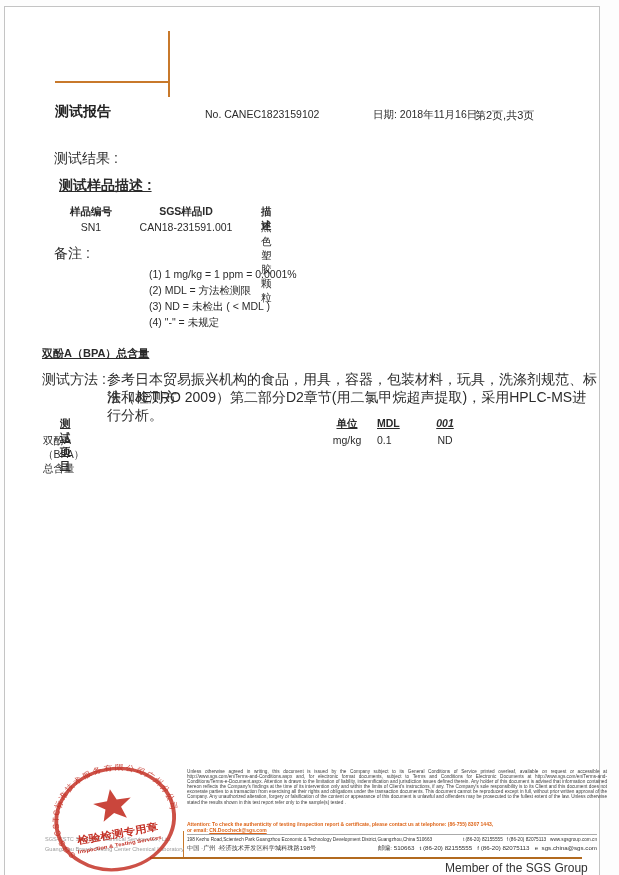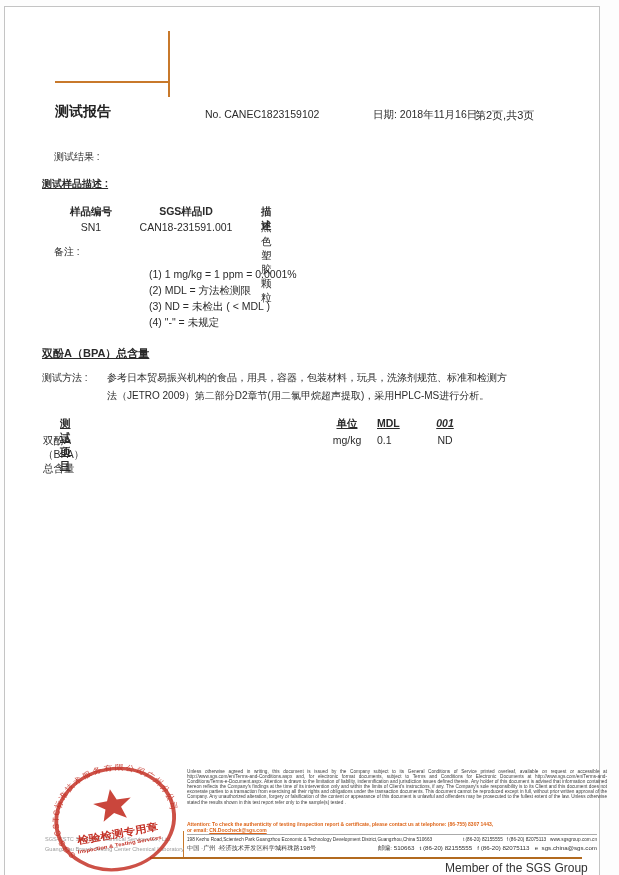--- a/index.html
+++ b/index.html
@@ -15,23 +15,23 @@
              color:#8d8d8d;letter-spacing:-3px;}
   #logo-underline{left:50px;top:74px;width:115px;height:2px;background:#c8792b;}
   #logo-vline{left:163px;top:24px;width:2px;height:66px;background:#c8792b;}
 
   #report-title{left:50px;top:96px;font-size:14px;font-weight:bold;color:#222;}
   #report-no{left:200px;top:101px;font-size:10.5px;}
   #report-date{left:368px;top:101px;font-size:10.5px;}
   #report-page{left:470px;top:101px;font-size:11px;}
 
   
-  .body-text{font-size:10px;color:#2b2b2b;}
+  .body-text{font-size:14px;color:#2b2b2b;}
   #results-label{left:49px;top:143px;}
-  #sample-desc-label{left:37px;top:170px;font-weight:bold;text-decoration:underline;}
+  #sample-desc-label{left:54px;top:170px;font-weight:bold;text-decoration:underline;}
 
   #sample-table-head{top:198px;}
   #sample-table-row{top:214px;}
   .st-col1{left:52px;width:68px;text-align:center;}
   .st-col2{left:122px;width:118px;text-align:center;}
   .st-col3{left:256px;}
   #sample-table-head .cell{font-weight:bold;}
   .cell{position:absolute;font-size:10.5px;}
 
   #notes-label{left:49px;top:238px;}

